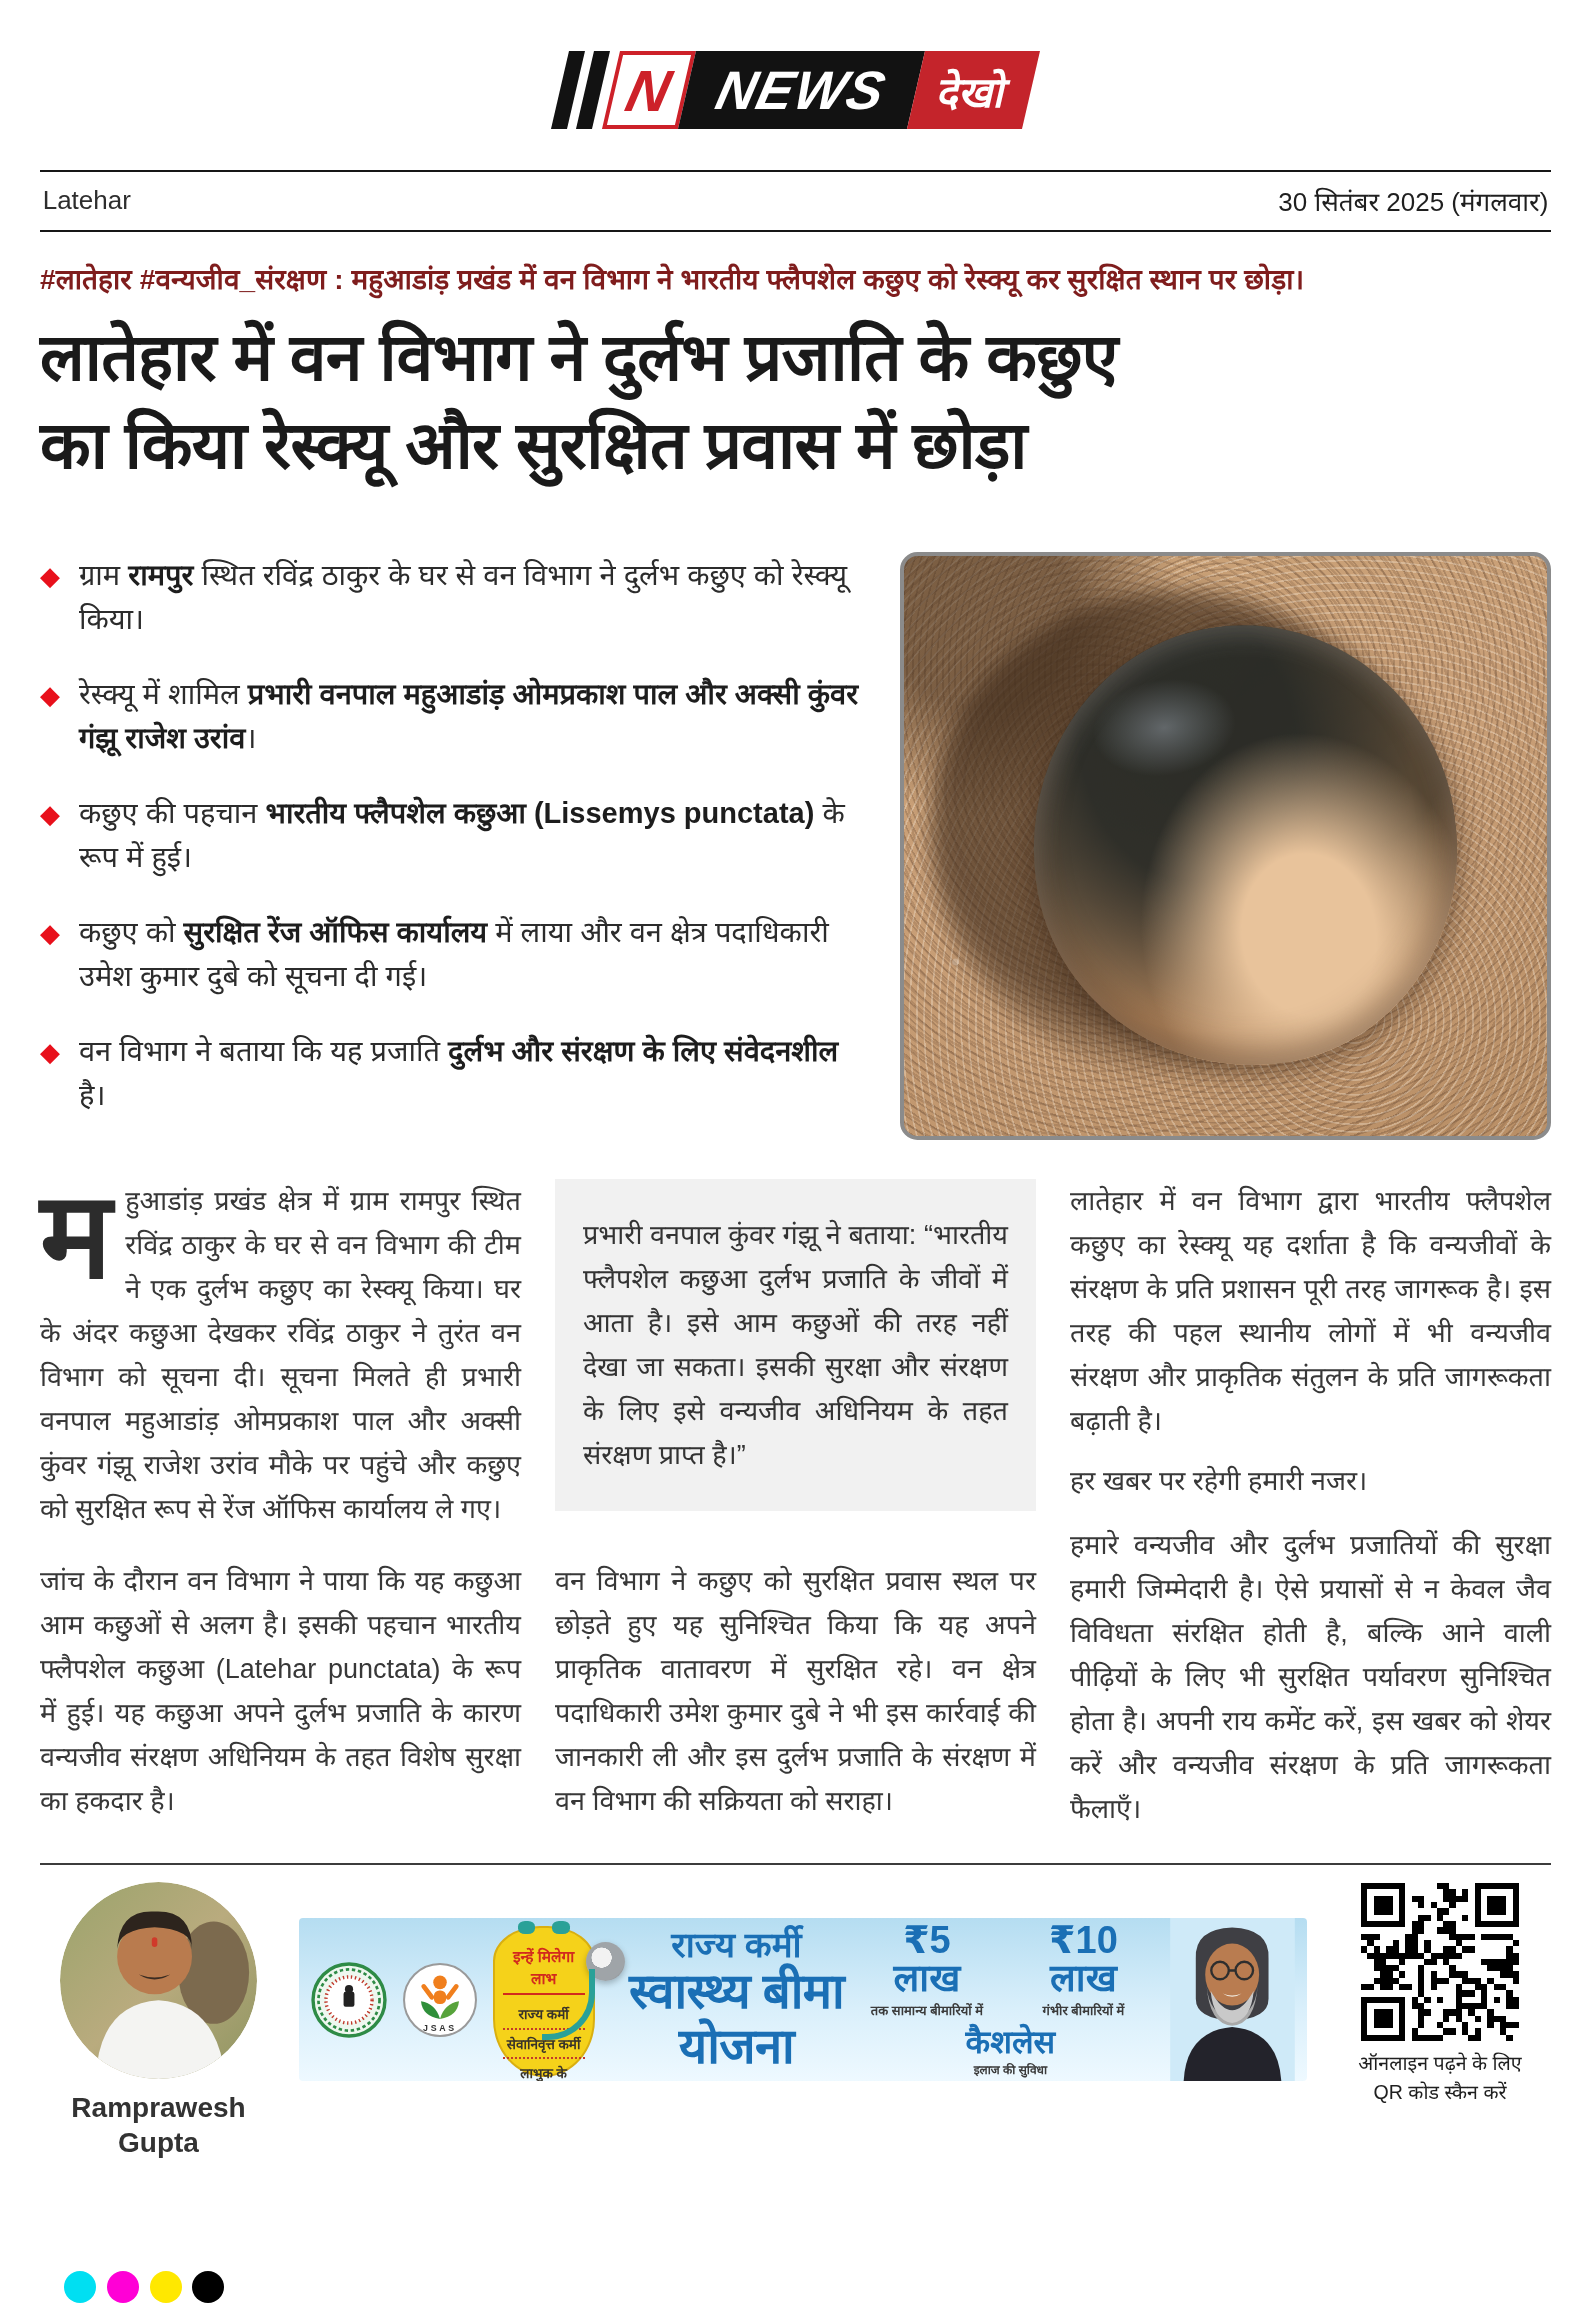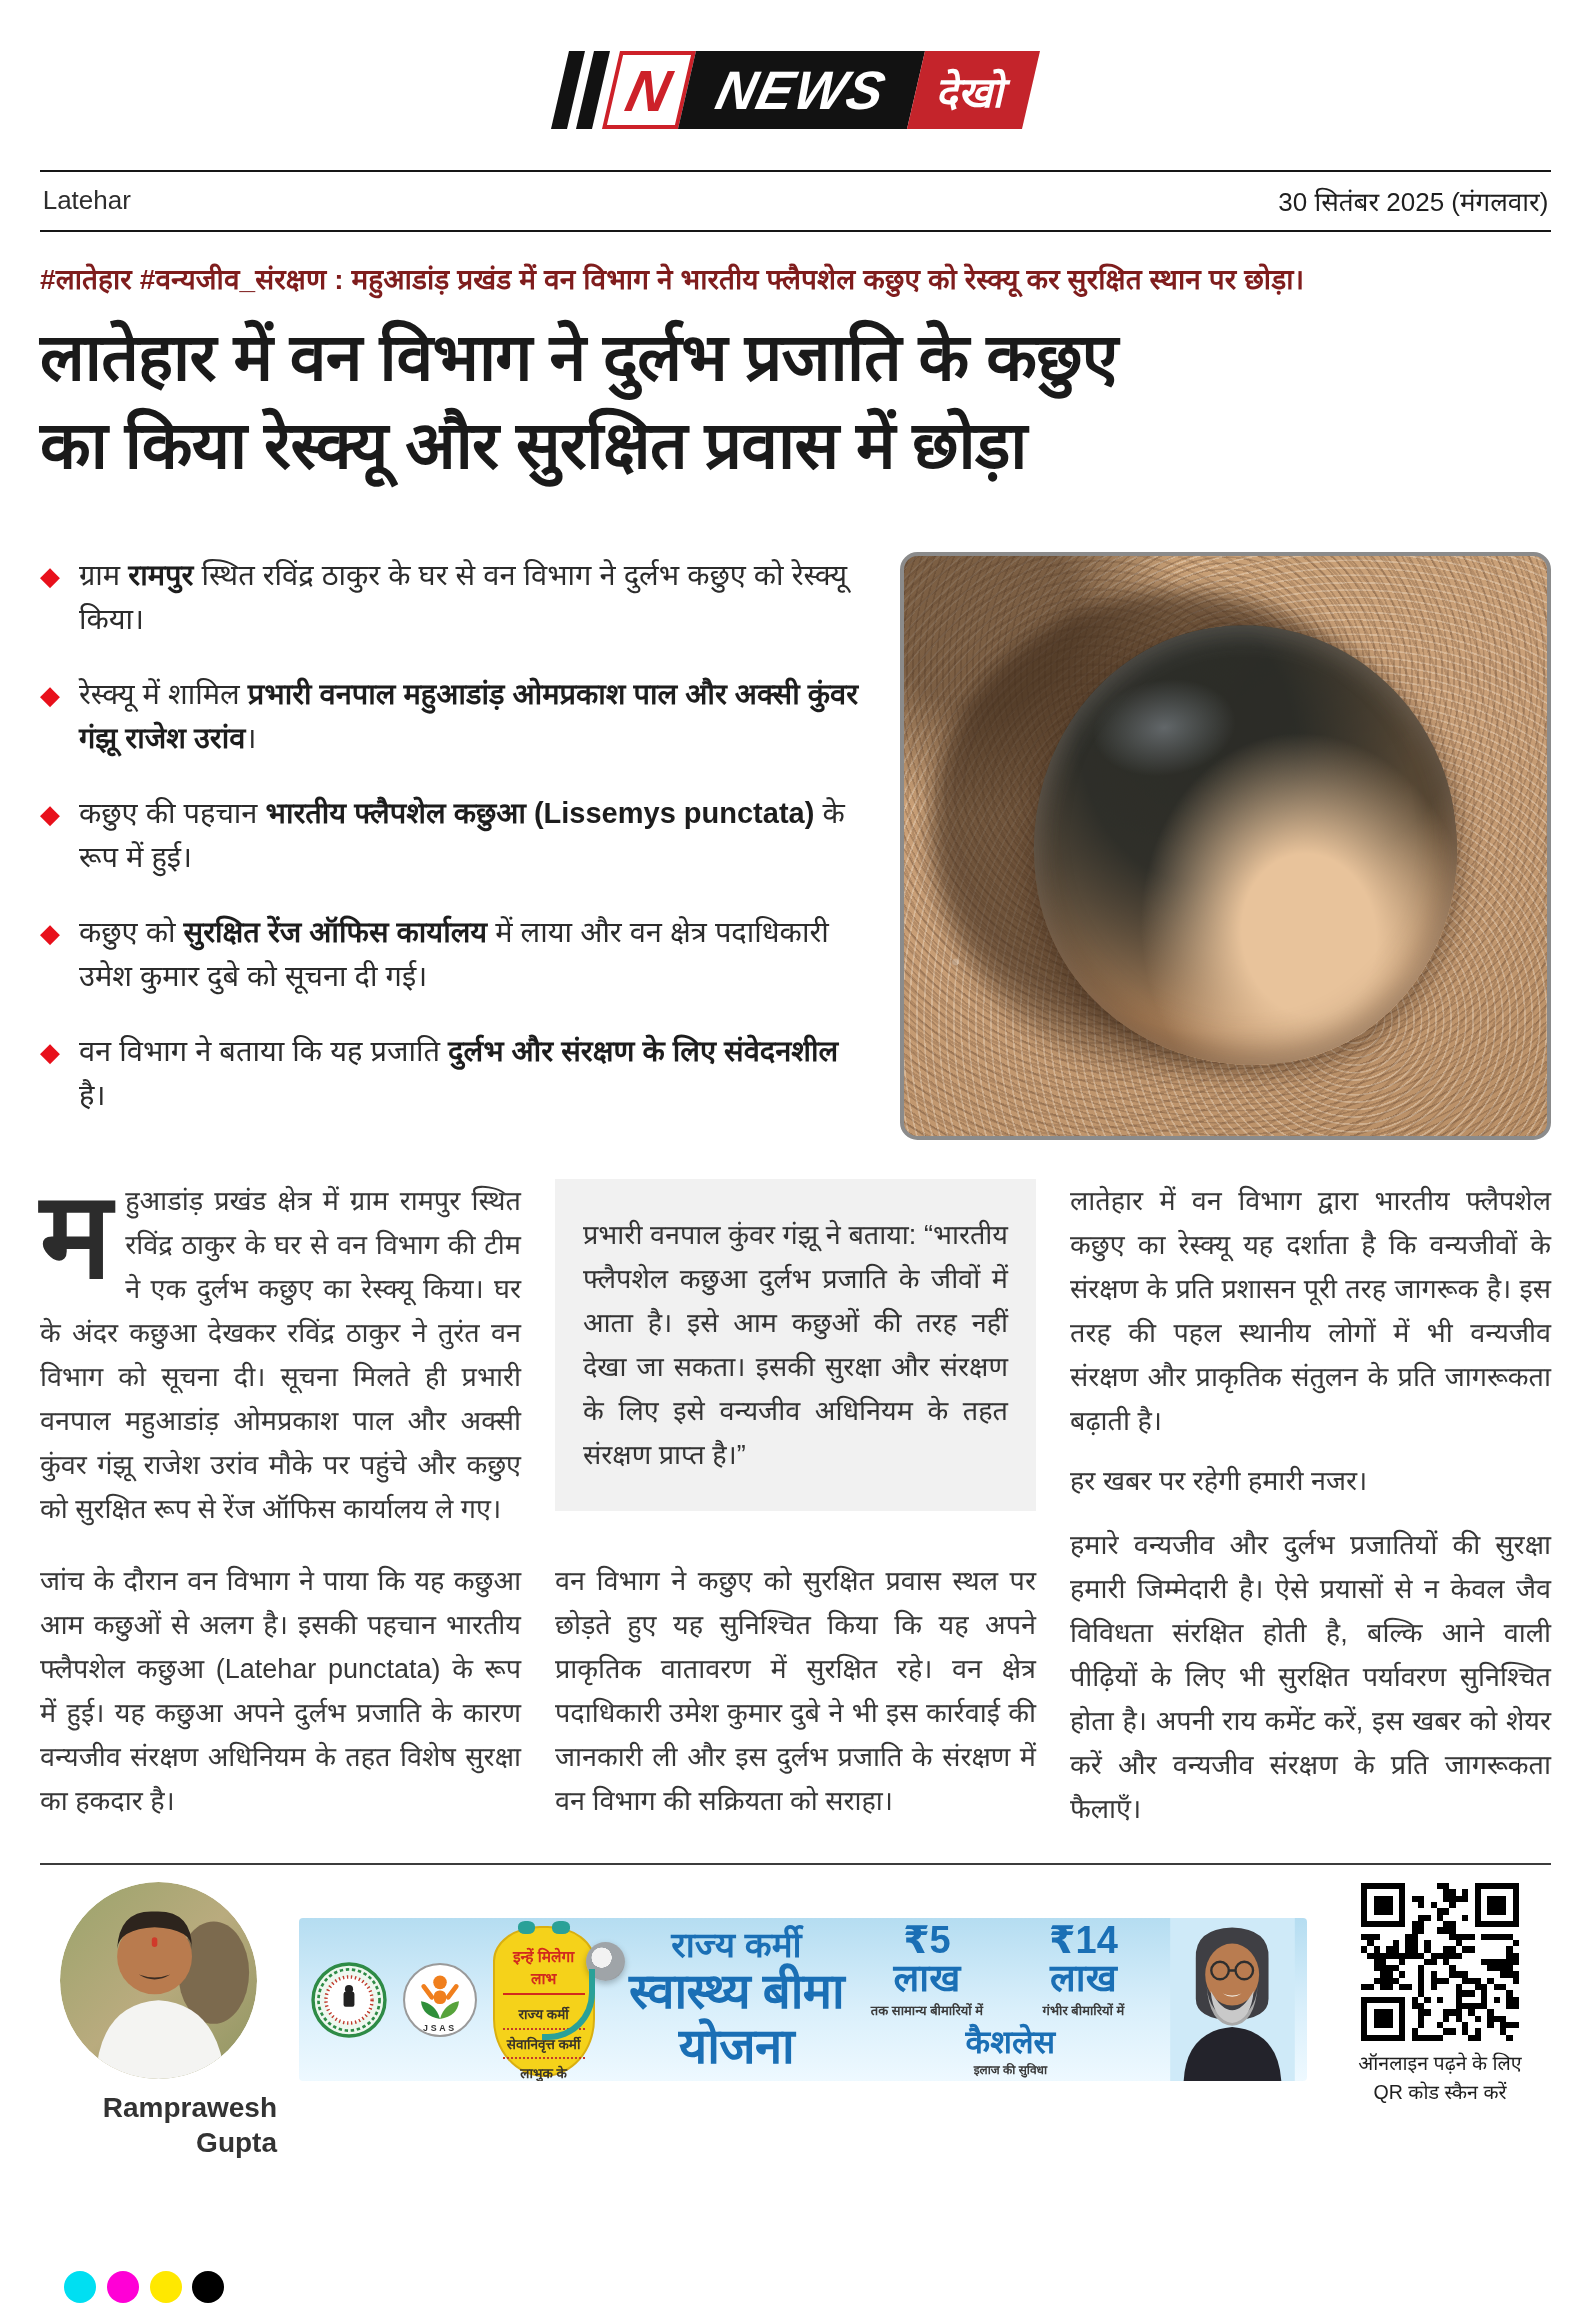--- a/index.html
+++ b/index.html
@@ -63,21 +63,21 @@
   
   .columns { display:grid; grid-template-columns:1fr 1fr 1fr; column-gap:34px; margin-top:39px;
     font-size:27px; line-height:1.63; color:#383838; text-align:justify; }
   .para { margin-bottom:28px; }
   .dropcap { float:left; font-size:120px; line-height:.8; font-weight:bold; color:#2c2c2c; padding:8px 13.5px 0 0; }
   .quote-box { background:#f1f1f1; padding:34px 28px; margin-bottom:48px; color:#333; }
   .nazar-line { margin-bottom:20px; }
 
   
   .footer { border-top:2px solid #3c3c3c; margin-top:4px; padding-top:17.5px; display:flex; gap:21.6px; }
-  .author { flex:0 0 237px; text-align:right; }
+  .author { flex:0 0 237px; text-align:center; }
   .avatar { width:197px; height:197px; border-radius:50%; margin:0 auto; overflow:hidden; display:block; }
   .author-name { margin-top:10.8px; font-size:28px; font-weight:bold; color:#333; line-height:1.25; }
 
   .banner { flex:1 1 auto; height:163px; margin-top:36px; border-radius:4px; overflow:hidden; position:relative;
     background:linear-gradient(180deg,#b5ddf1 0%, #d9effb 55%, #eef9ff 100%);
     display:flex; align-items:center; gap:15px; padding:0 12px; }
   .seal, .jsas { flex:0 0 auto; }
   .shield-wrap { flex:0 0 auto; position:relative; width:115px; height:160px; margin-top:-1.3px; }
   .shield { position:absolute; left:0; top:6.7px; width:102px; height:151px; background:#f5d21a; border:2px solid #d9af10;
     border-radius:47px 47px 51px 51px / 35px 35px 58px 58px; padding:17.5px 8px 0; text-align:center; }
@@ -253,21 +253,21 @@
         <div class="t2">स्वास्थ्य बीमा योजना</div>
       </div>
 
       <div class="amounts">
         <div class="row">
           <div class="amt">
             <div class="big">₹5 लाख</div>
             <div class="sub">तक सामान्य बीमारियों में</div>
           </div>
           <div class="amt">
-            <div class="big">₹14 लाख</div>
+            <div class="big">₹10 लाख</div>
             <div class="sub">गंभीर बीमारियों में</div>
           </div>
         </div>
         <div class="cashless">
           <div class="big">कैशलेस</div>
           <div class="sub">इलाज की सुविधा</div>
         </div>
       </div>
 
       <svg class="cm-photo" width="125" height="163" viewBox="0 0 185 242" aria-hidden="true">

